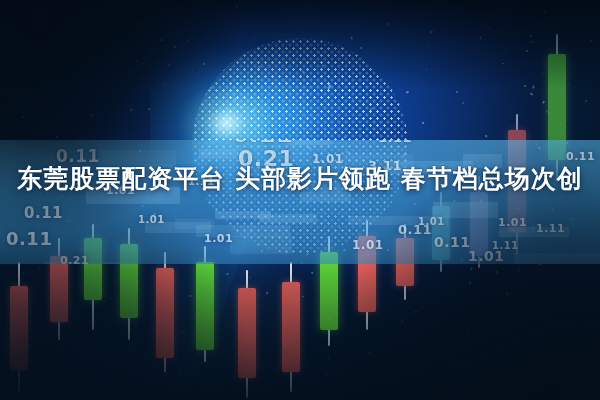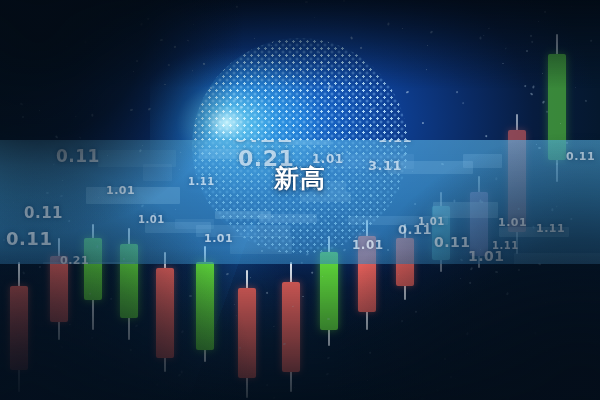--- a/index.html
+++ b/index.html
@@ -444,16 +444,16 @@
         <div class="num" style="left: 546px; top: 122px; font-size: 11px;">1.11</div>
         <div class="num" style="left: 478px; top: 148px; font-size: 14px;">1.01</div>
         <div class="num" style="left: 502px; top: 140px; font-size: 10px;">1.11</div>
         <div class="num" style="left: 576px; top: 50px; font-size: 11px;">0.11</div>
       </div>
   </div>
 
   <div class="vignette"></div>
 
   <div class="headline">
-    <div>新高</div>
+    <div>东莞股票配资平台 头部影片领跑 春节档总场次创</div>
   </div>
 
 </div>
 
 </body></html>

